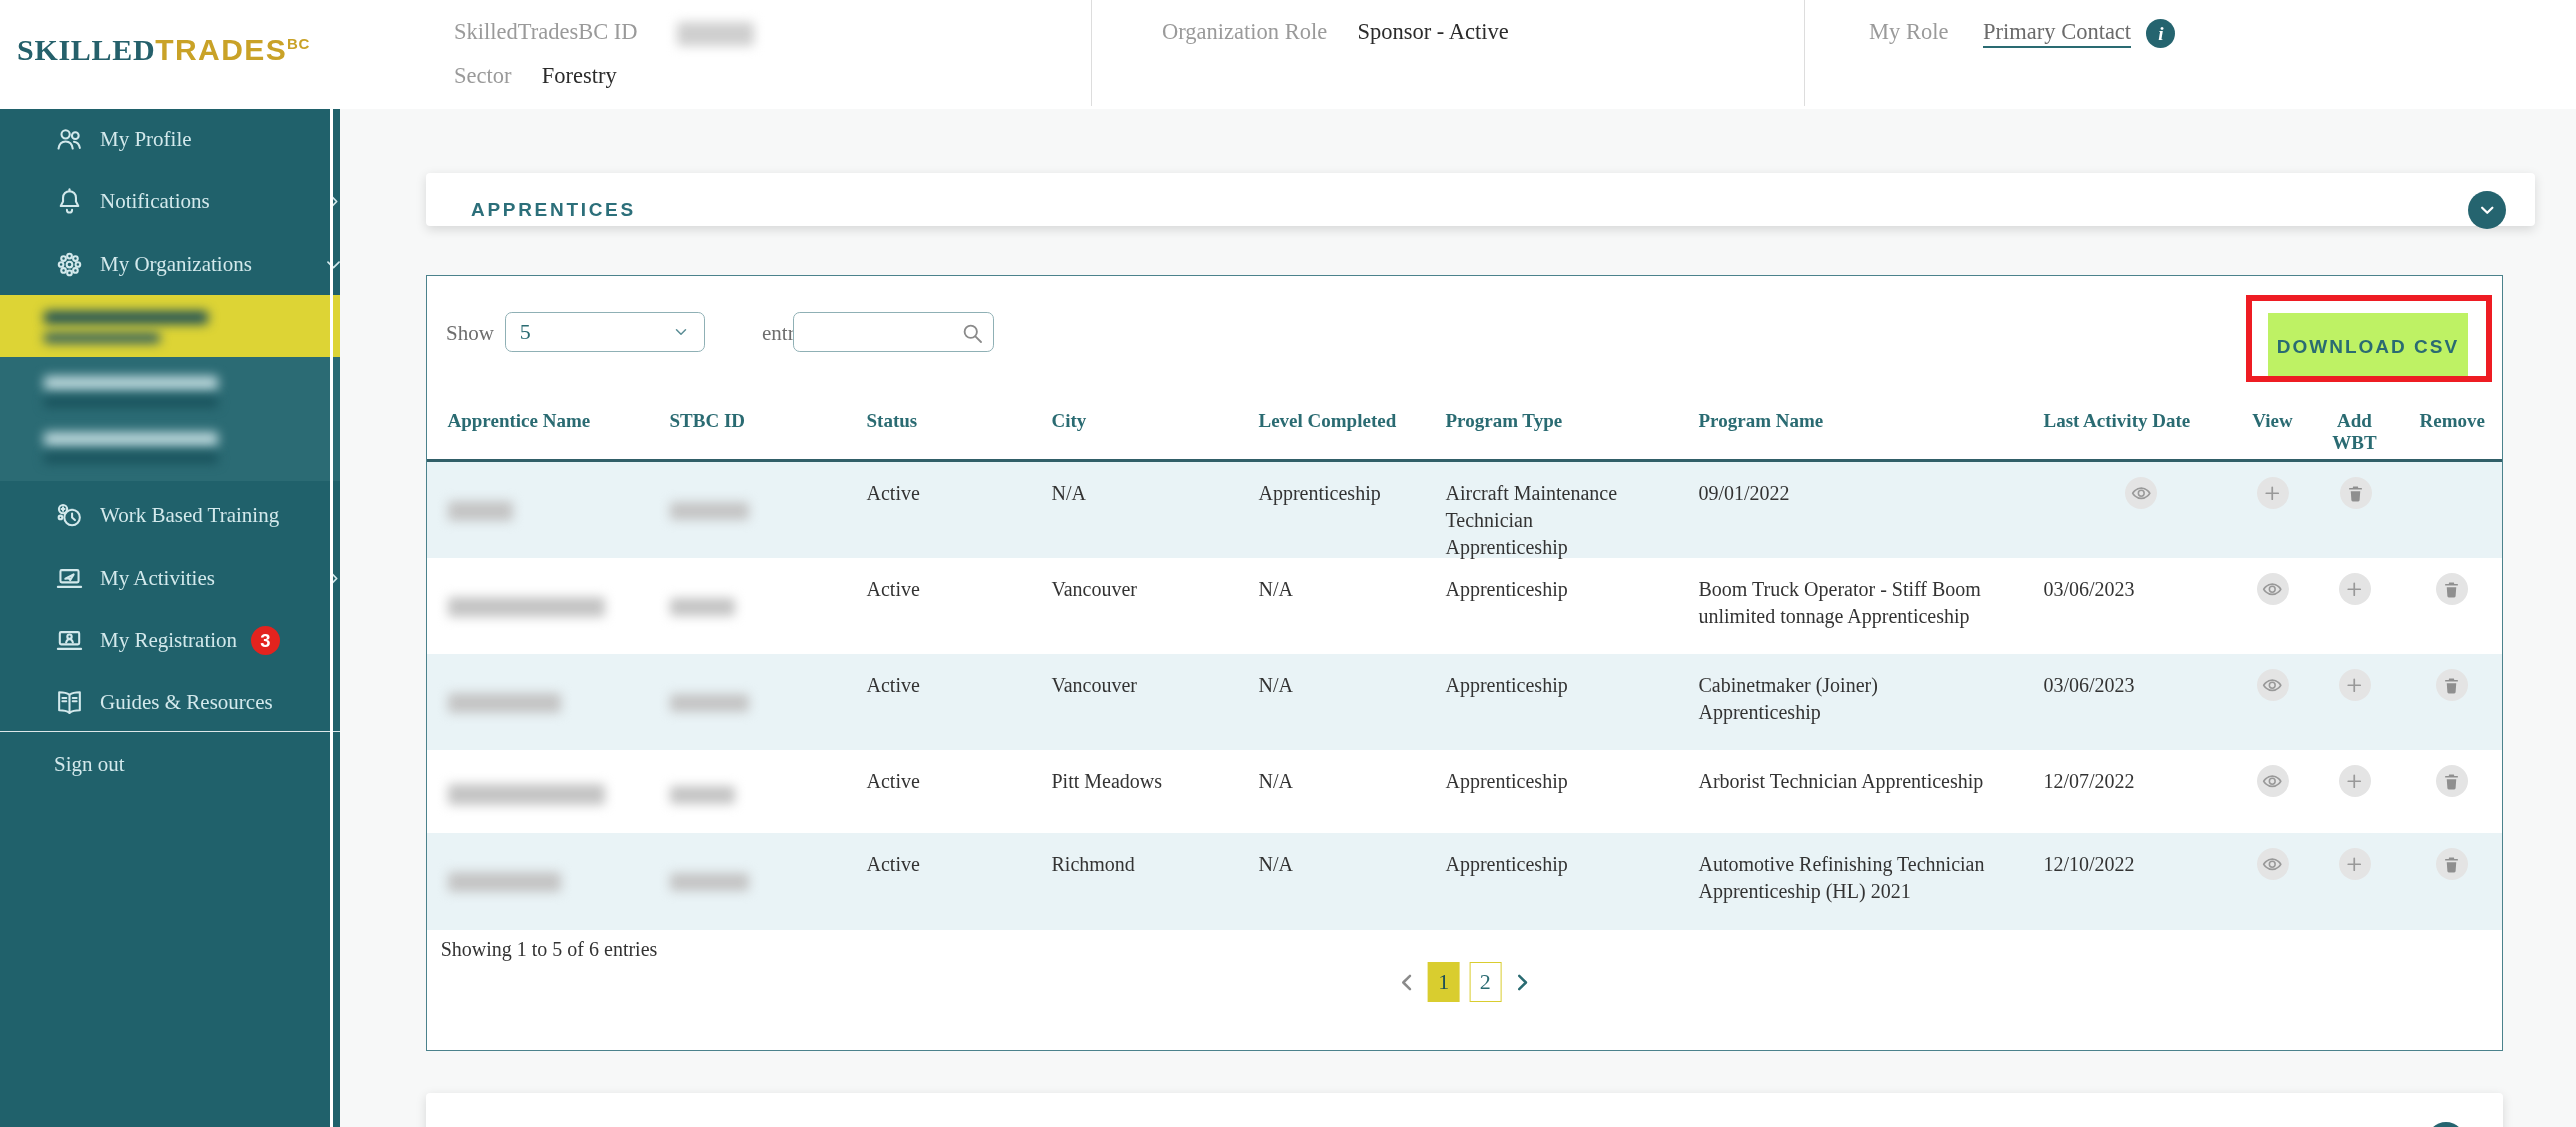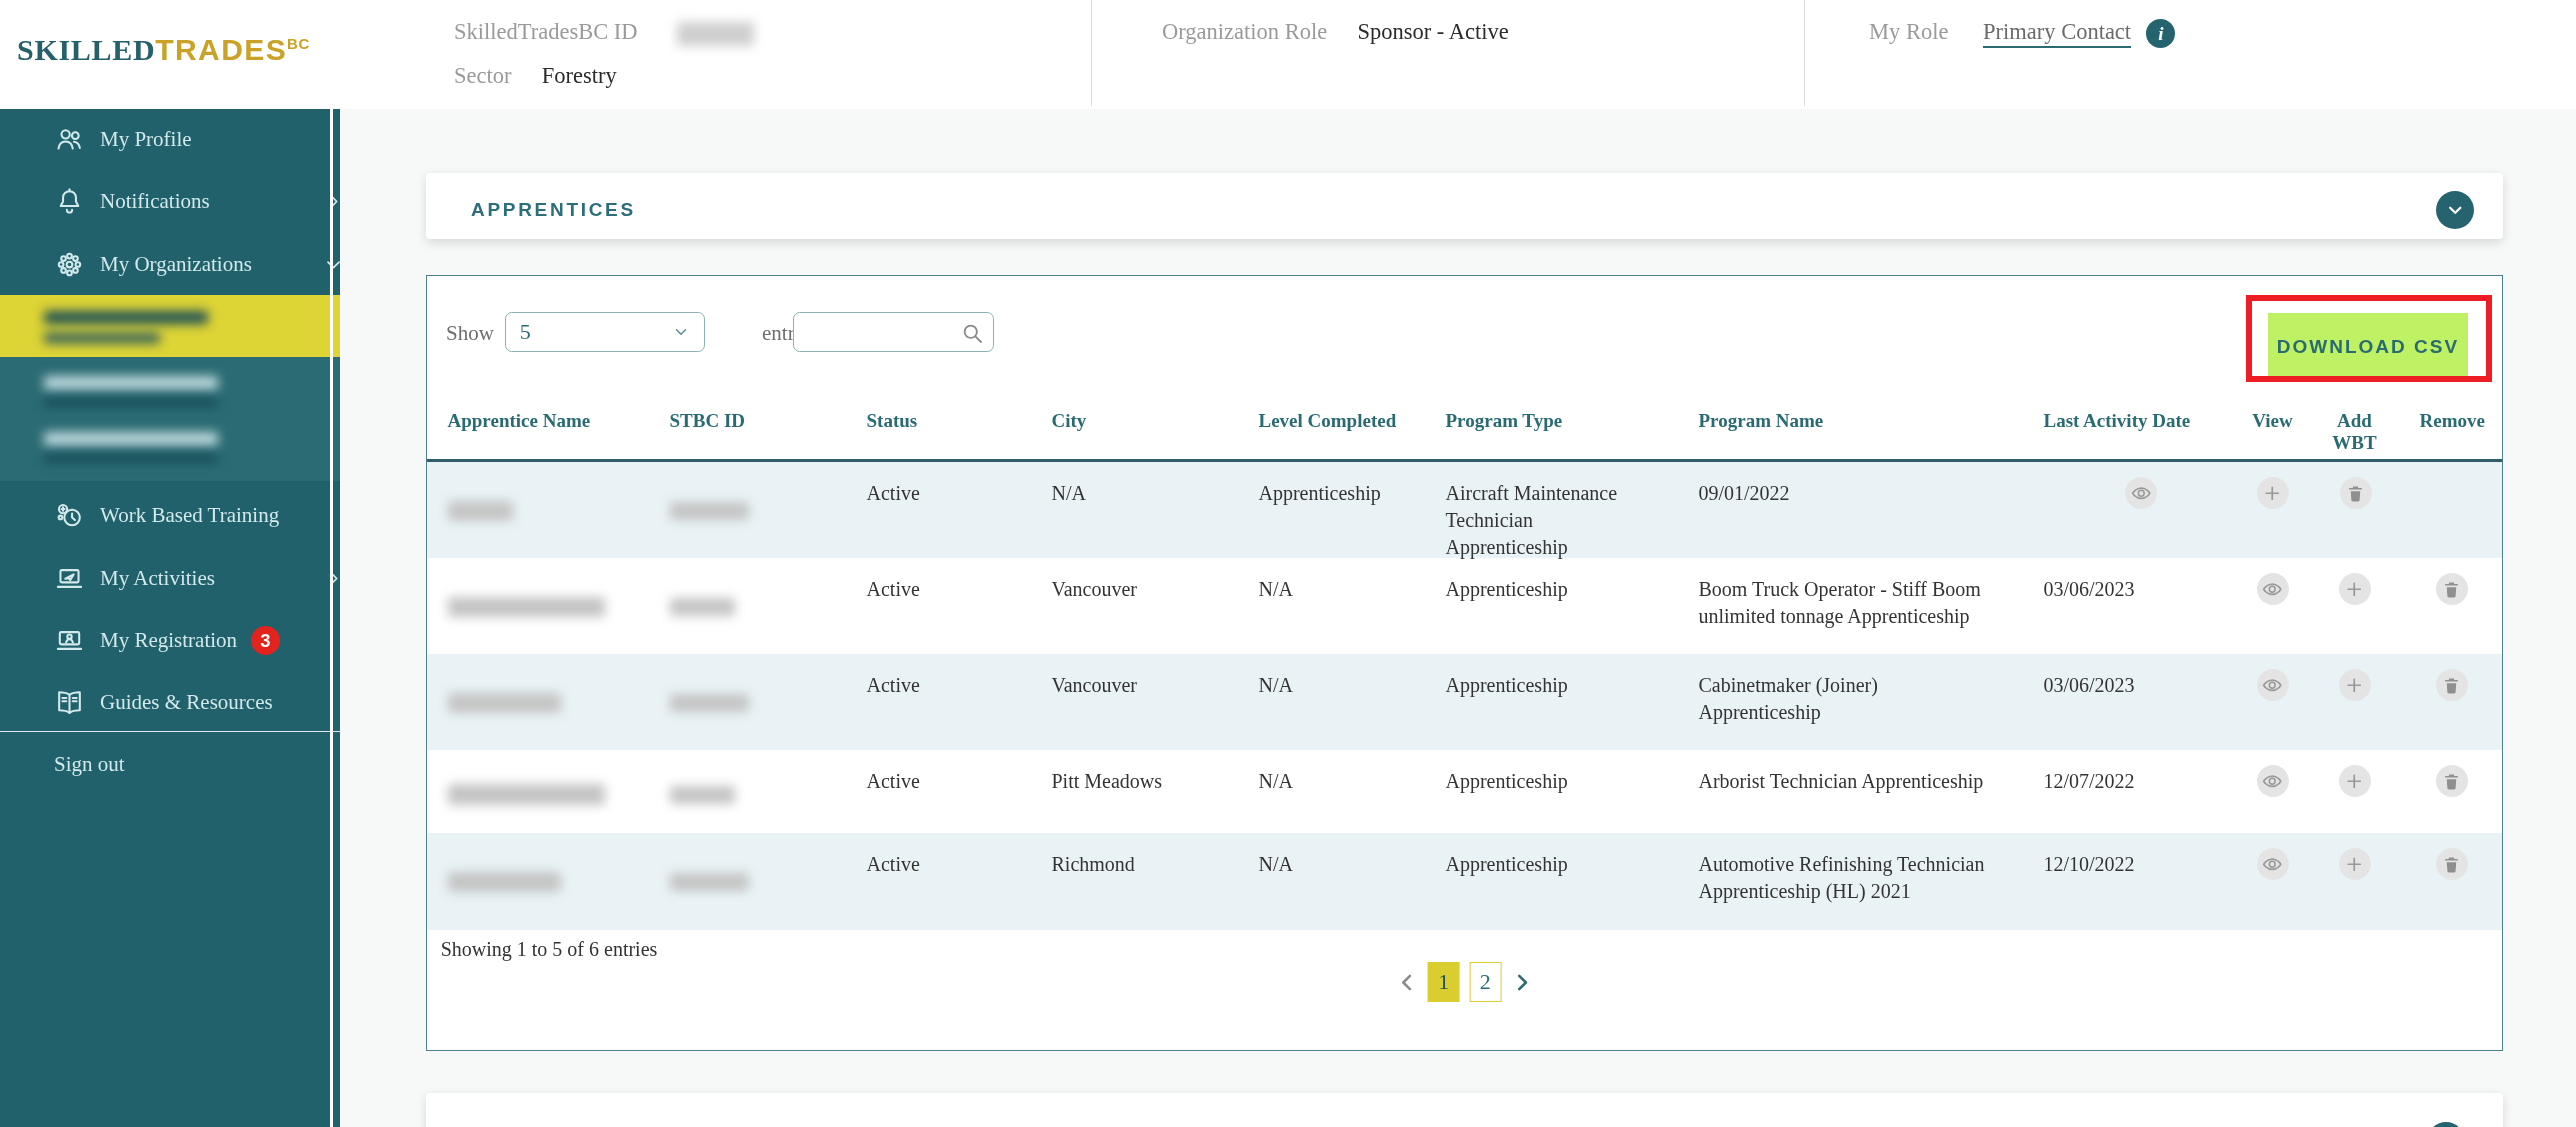--- a/index.html
+++ b/index.html
@@ -31,21 +31,21 @@
   .sb-badge{margin-left:13.7px;width:29px;height:29px;border-radius:50%;background:#e3231e;color:#fff;
             font-family:"Liberation Sans",sans-serif;font-weight:bold;font-size:18.4px;text-align:center;line-height:29px;}
   .sb-org-selected{position:absolute;left:0;top:186px;width:100%;height:62px;background:#ddd435;}
   .sb-org-sub{position:absolute;left:0;top:248px;width:100%;height:124px;background:#2b6b74;}
   .sb-divider{position:absolute;left:0;top:622px;width:100%;height:1.4px;background:rgba(255,255,255,.85);}
   svg.lineic{fill:none;stroke:#d3e9ec;stroke-width:1.6;stroke-linecap:round;stroke-linejoin:round;}
 
   
   .panel{position:absolute;left:426px;width:2077px;background:#fff;border-radius:4.1px;
          box-shadow:0 3.4px 11px rgba(0,0,0,.13);}
-  .panel.p1{top:173px;height:66px;}
+  .panel.p1{top:173px;height:53px;padding-left:32px;}
   .panel-title{position:absolute;left:45px;top:26px;font-family:"Liberation Sans",sans-serif;
                font-weight:bold;font-size:19px;letter-spacing:2.7px;color:#2c6f7a;}
   .circlebtn{position:absolute;width:38px;height:38px;border-radius:50%;background:#25646f;border:none;
              display:flex;align-items:center;justify-content:center;cursor:pointer;padding:0;}
   .panel.p2{top:1093px;height:82px;}
 
   
   .tcard{position:absolute;left:426px;top:275px;width:2077px;height:776px;background:#fff;
          border:1.4px solid #4b828c;box-sizing:border-box;}
   .ctrl-label{position:absolute;font-size:21px;color:#6e6e6e;}

